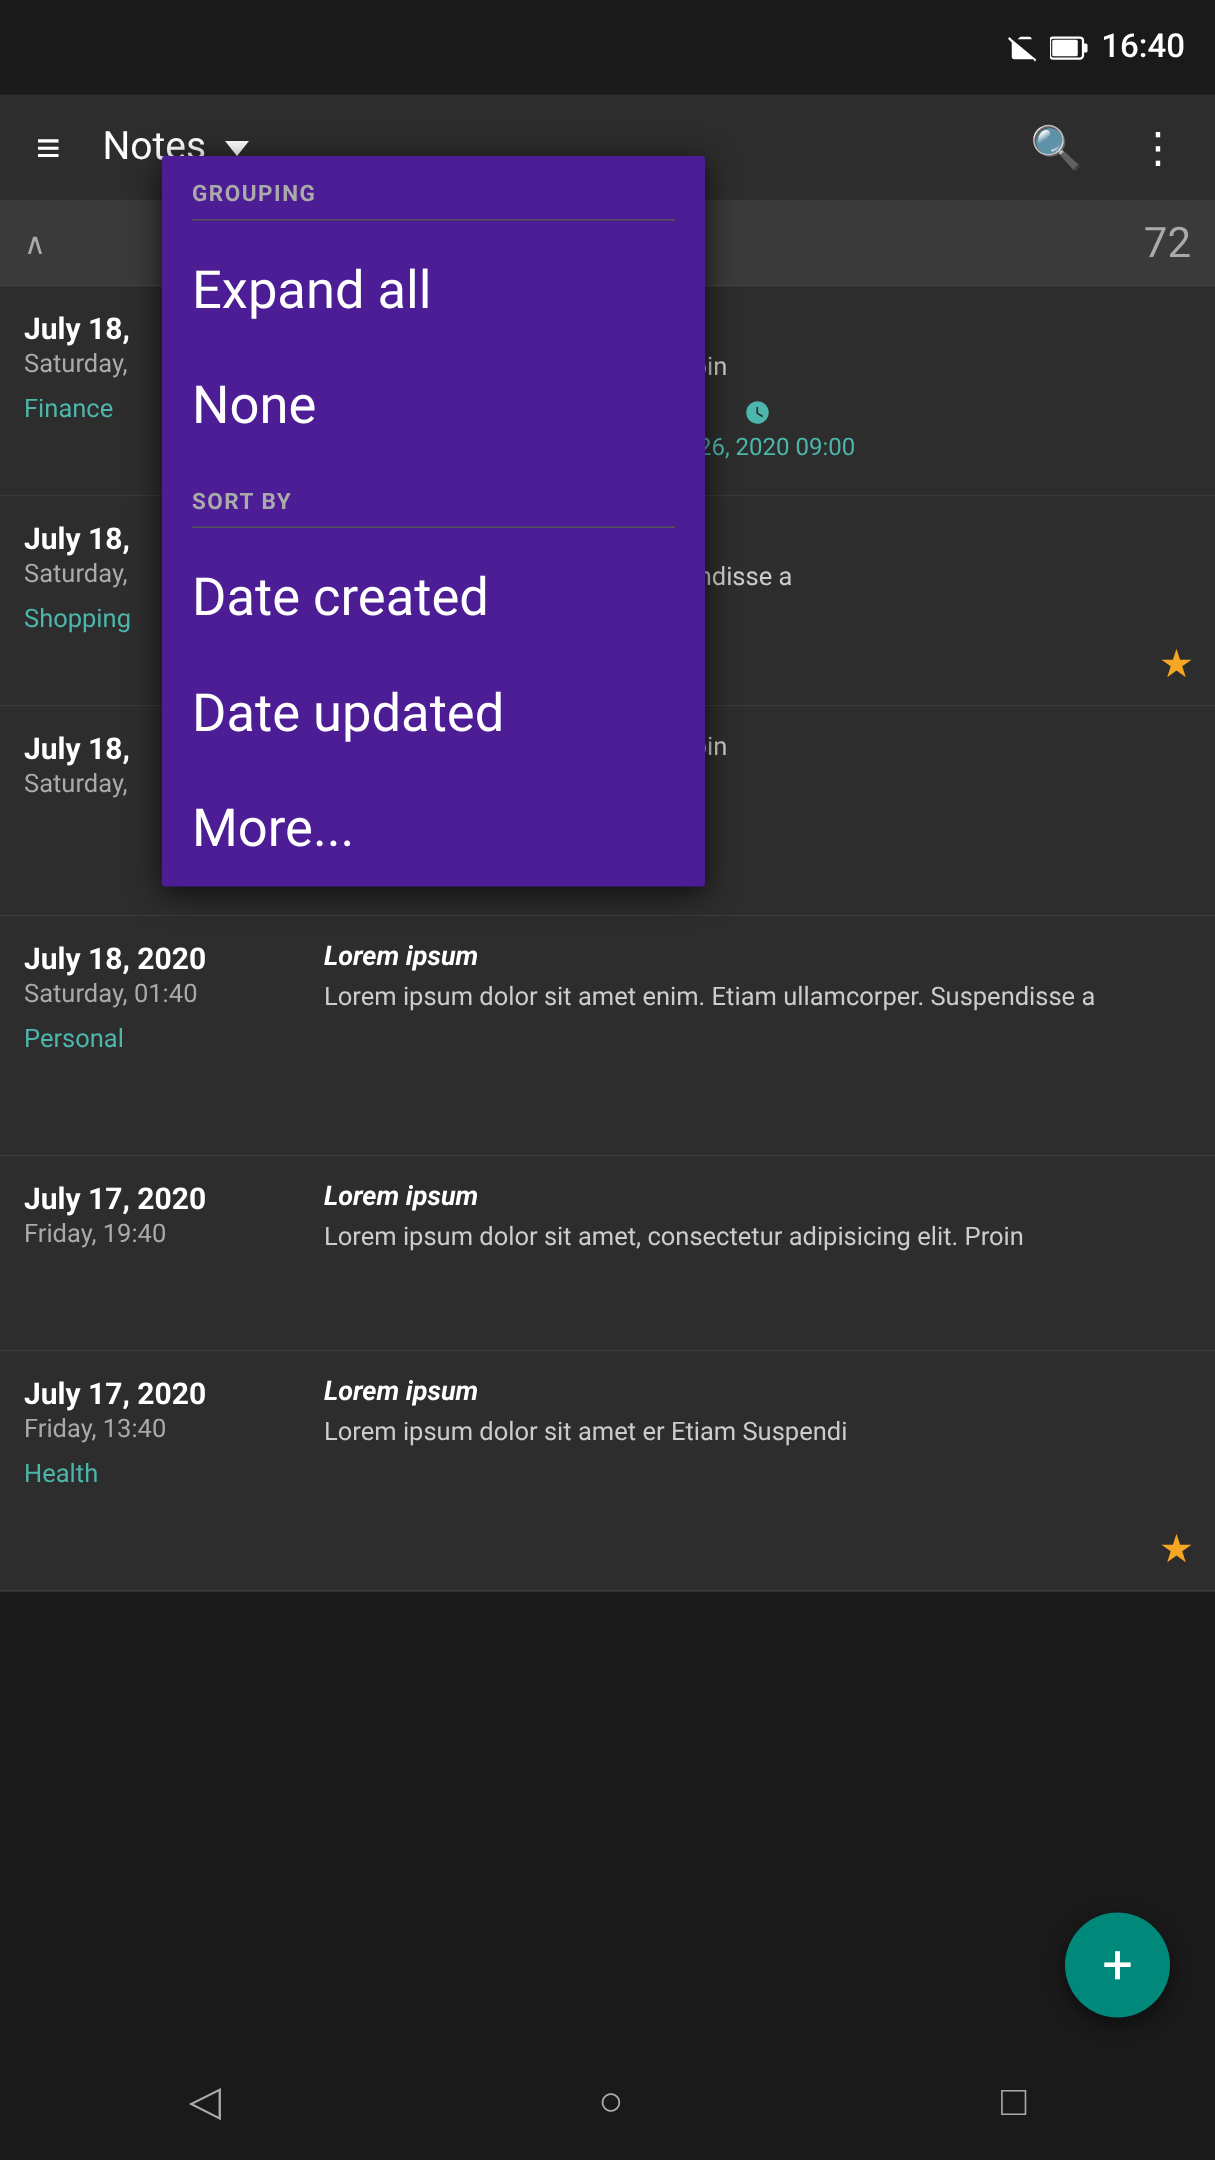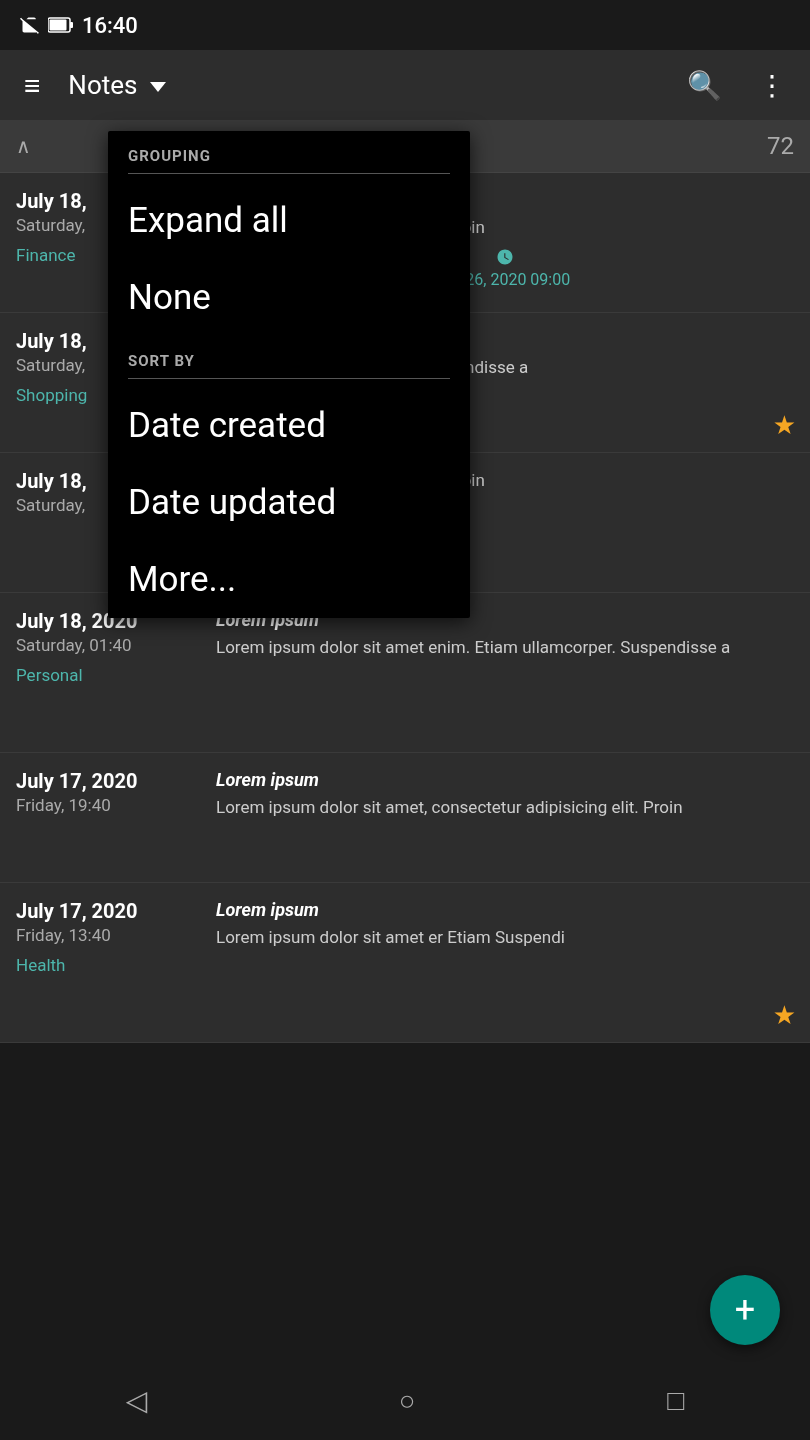--- a/index.html
+++ b/index.html
@@ -9,25 +9,25 @@
       background: #1a1a1a;
       font-family: 'Roboto', Arial, sans-serif;
       color: #ffffff;
       overflow: hidden;
       position: relative;
     }
 
     
     .status-bar {
       width: 100%;
-      height: 50px;
+      height: 63px;
       background: #1a1a1a;
       display: flex;
       align-items: center;
-      justify-content: flex-start;
+      justify-content: flex-end;
       padding: 0 20px;
       gap: 10px;
     }
     .status-bar-icons {
       display: flex;
       align-items: center;
       gap: 8px;
     }
     .status-time {
       font-size: 22px;
@@ -72,21 +72,21 @@
       background: #3a3a3a;
       border-bottom: 1px solid #444;
     }
     .group-header-chevron {
       color: #aaa;
       font-size: 20px;
       margin-right: 12px;
     }
     .group-header-count {
       color: #aaa;
-      font-size: 24px;
+      font-size: 28px;
       margin-left: auto;
     }
 
     
     .note-card {
       display: flex;
       width: 100%;
       min-height: 140px;
       border-bottom: 1px solid #3a3a3a;
       padding: 16px;
@@ -144,24 +144,24 @@
       position: absolute;
       bottom: 12px;
       right: 14px;
       color: #f5a623;
       font-size: 26px;
     }
 
     
     .dropdown-overlay {
       position: absolute;
-      top: 131px;
+      top: 104px;
       left: 108px;
       width: 362px;
-      background: #000000;
+      background: #4c1d95;
       z-index: 100;
       border-radius: 2px;
       box-shadow: 0 4px 20px rgba(0,0,0,0.7);
     }
     .dropdown-section-label {
       padding: 16px 20px 8px 20px;
       font-size: 15px;
       font-weight: 700;
       color: #aaaaaa;
       letter-spacing: 1px;

